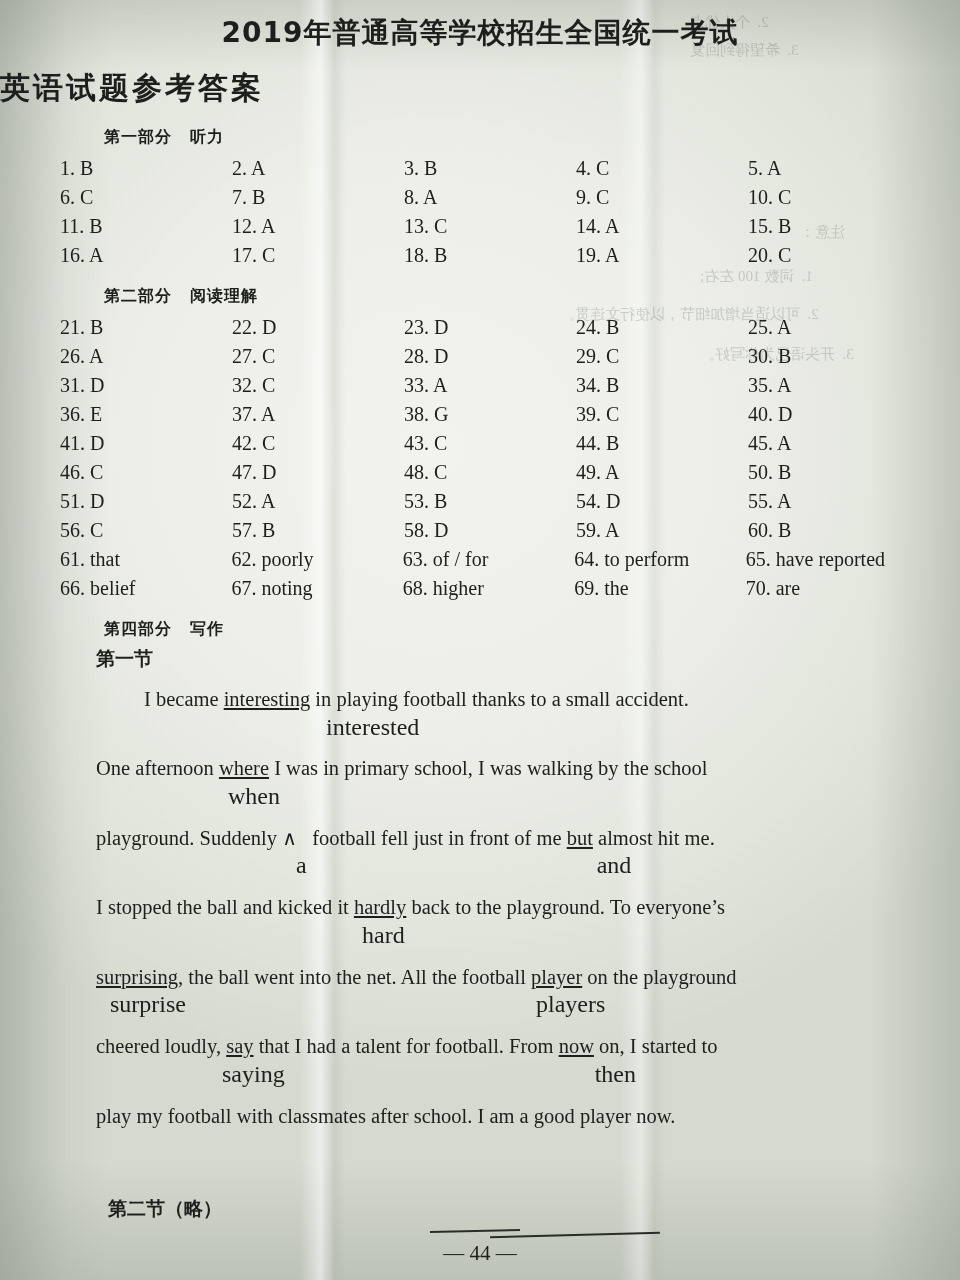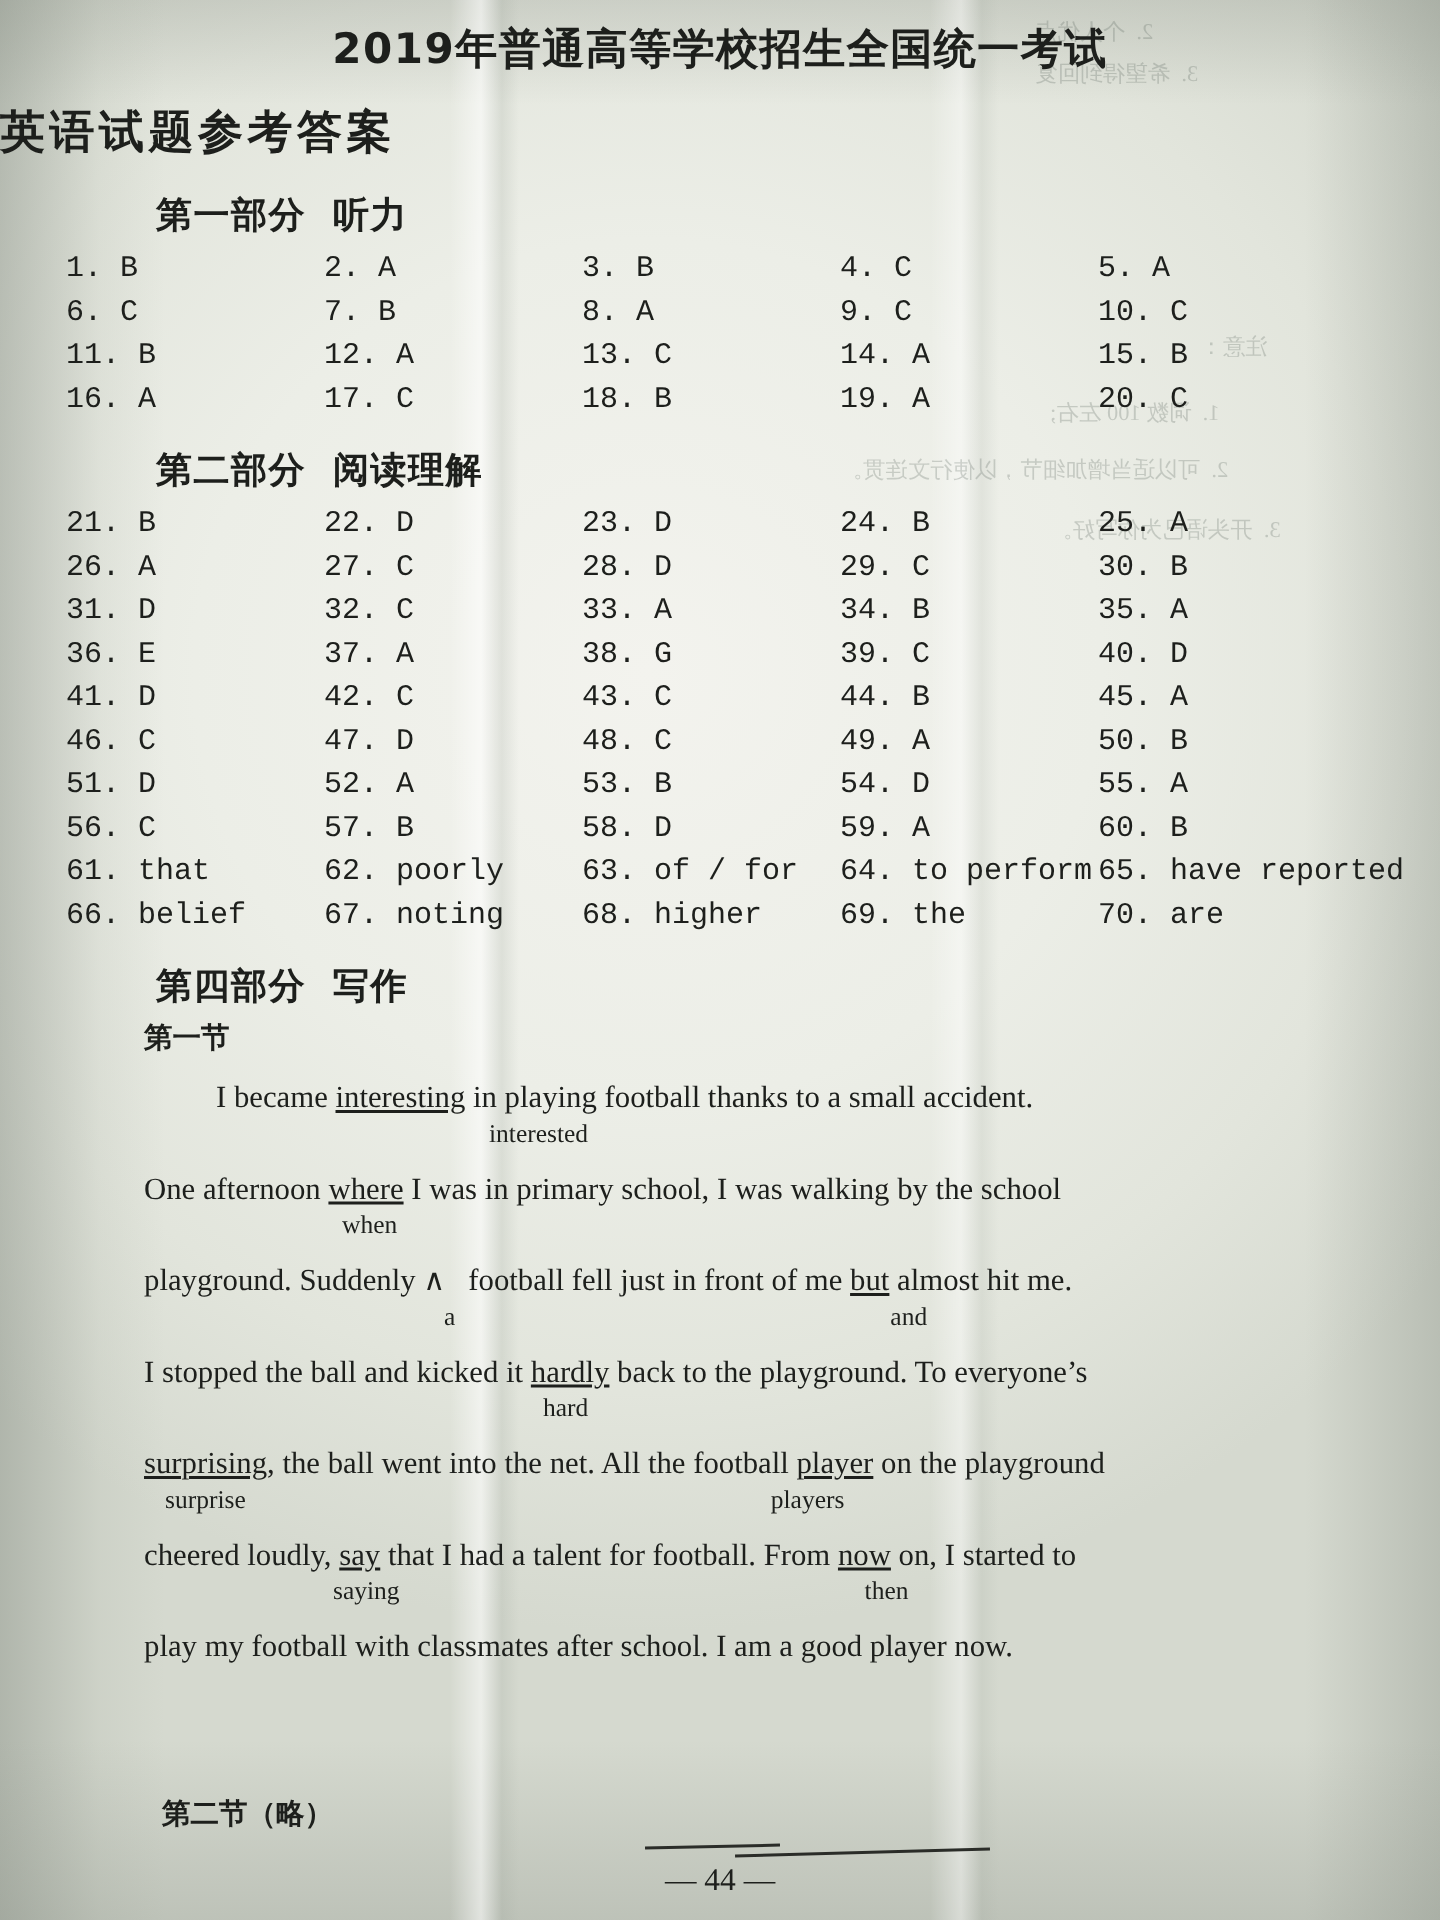--- a/index.html
+++ b/index.html
@@ -68,33 +68,32 @@
     font-family: "DejaVu Sans", sans-serif;
   }
   .title2 {
     font-size: 30px;
     font-weight: bold;
     letter-spacing: 3px;
     margin: 16px 0 18px 0;
     font-family: "DejaVu Sans", sans-serif;
   }
   .section-head {
-    font-size: 24px;
+    font-size: 16px;
     font-weight: bold;
     margin: 16px 0 6px 0;
     padding-left: 104px;
     font-family: "DejaVu Sans", sans-serif;
     letter-spacing: 1px;
   }
   .section-head .sh-label { margin-right: 18px; }
 
   .ansgrid {
-    padding-left: 44px;
+    padding-left: 60px;
     padding-right: 40px;
-    font-family: Liberation Mono, monospace;
   }
   .ansrow {
     display: flex;
     font-size: 20px;
     line-height: 1.45;
   }
   .ansrow .cell {
     width: 172px;
     white-space: nowrap;
   }
@@ -112,21 +111,21 @@
     font-family: "DejaVu Sans", sans-serif;
   }
   .essay-line {
     font-size: 20.5px;
     line-height: 1.25;
     white-space: pre-wrap;
     margin-top: 15px;
   }
   .essay-line.indent { text-indent: 48px; }
   .corr-line {
-    font-size: 17px;
+    font-size: 24px;
     line-height: 1.2;
     margin-bottom: 8px;
     white-space: pre;
   }
   u.err { text-decoration: underline; text-underline-offset: 2px; }
   .caret { font-size: 20px; }
 
   .footer-sub {
     position: absolute;
     left: 108px;

